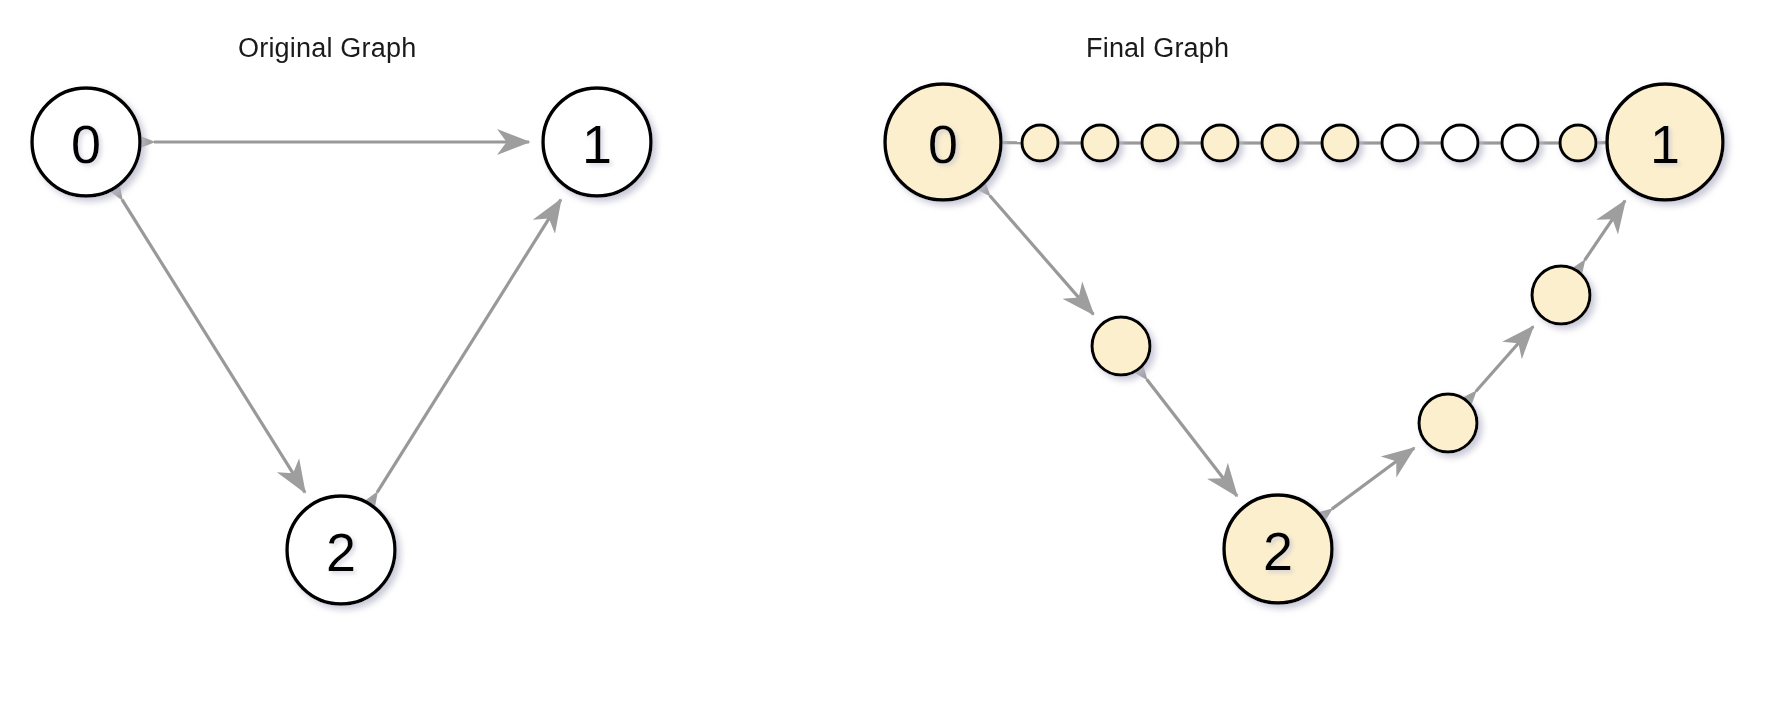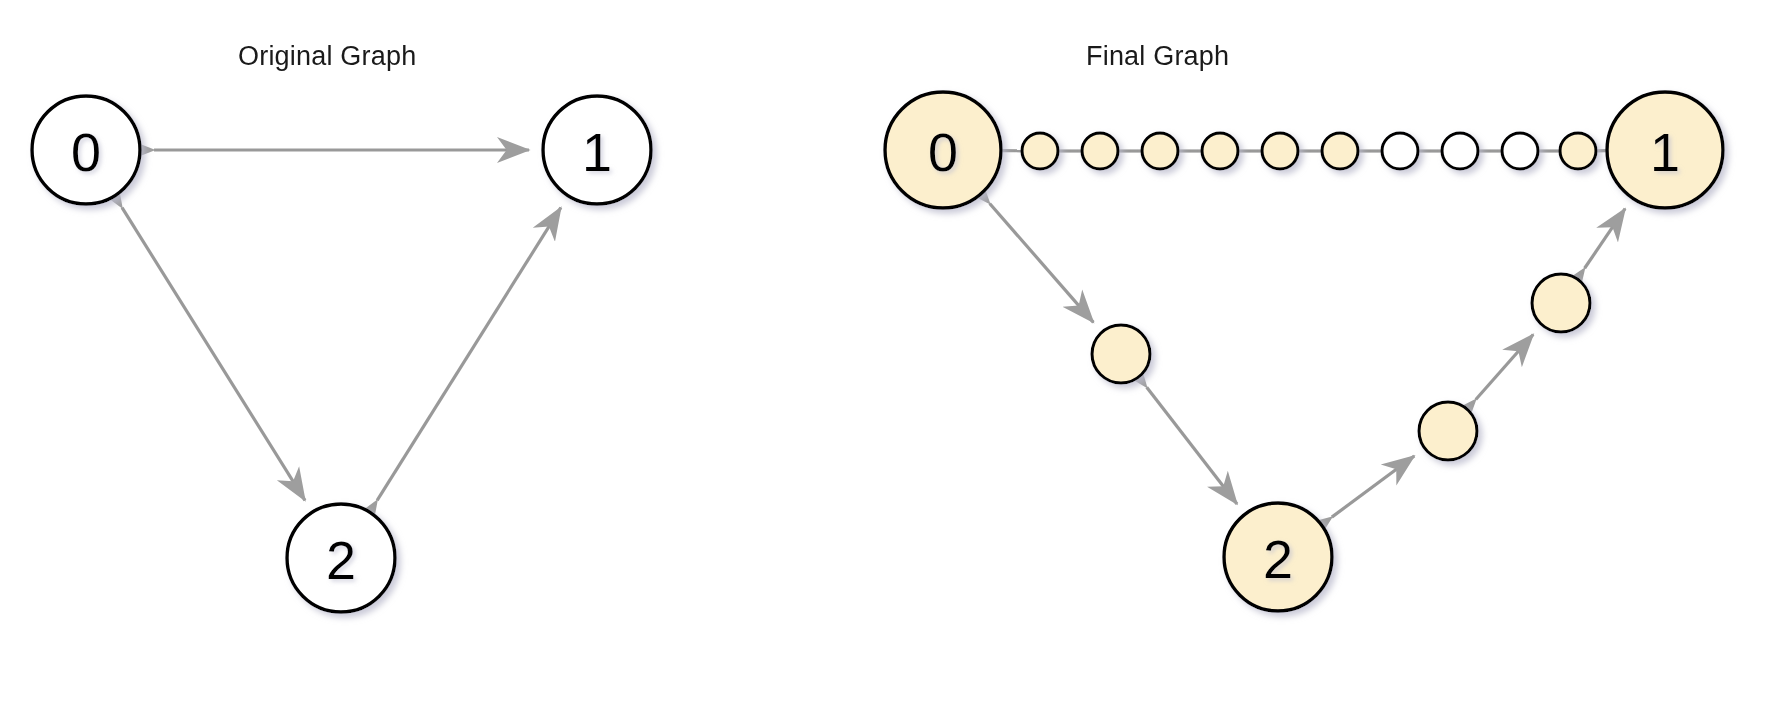--- a/index.html
+++ b/index.html
@@ -12,21 +12,21 @@
   }
   #canvas {
     position: relative;
     width: 1772px;
     height: 728px;
     background: #ffffff;
     overflow: hidden;
   }
   .panel {
     position: absolute;
-    top: 12px;
+    top: 4px;
     height: 700px;
   }
   #panel-original { left: 0;   width: 886px; }
   #panel-final    { left: 886px; width: 886px; }
 
   .panel-title {
     position: absolute;
     top: 28px;
     left: 0;
     width: 100%;

